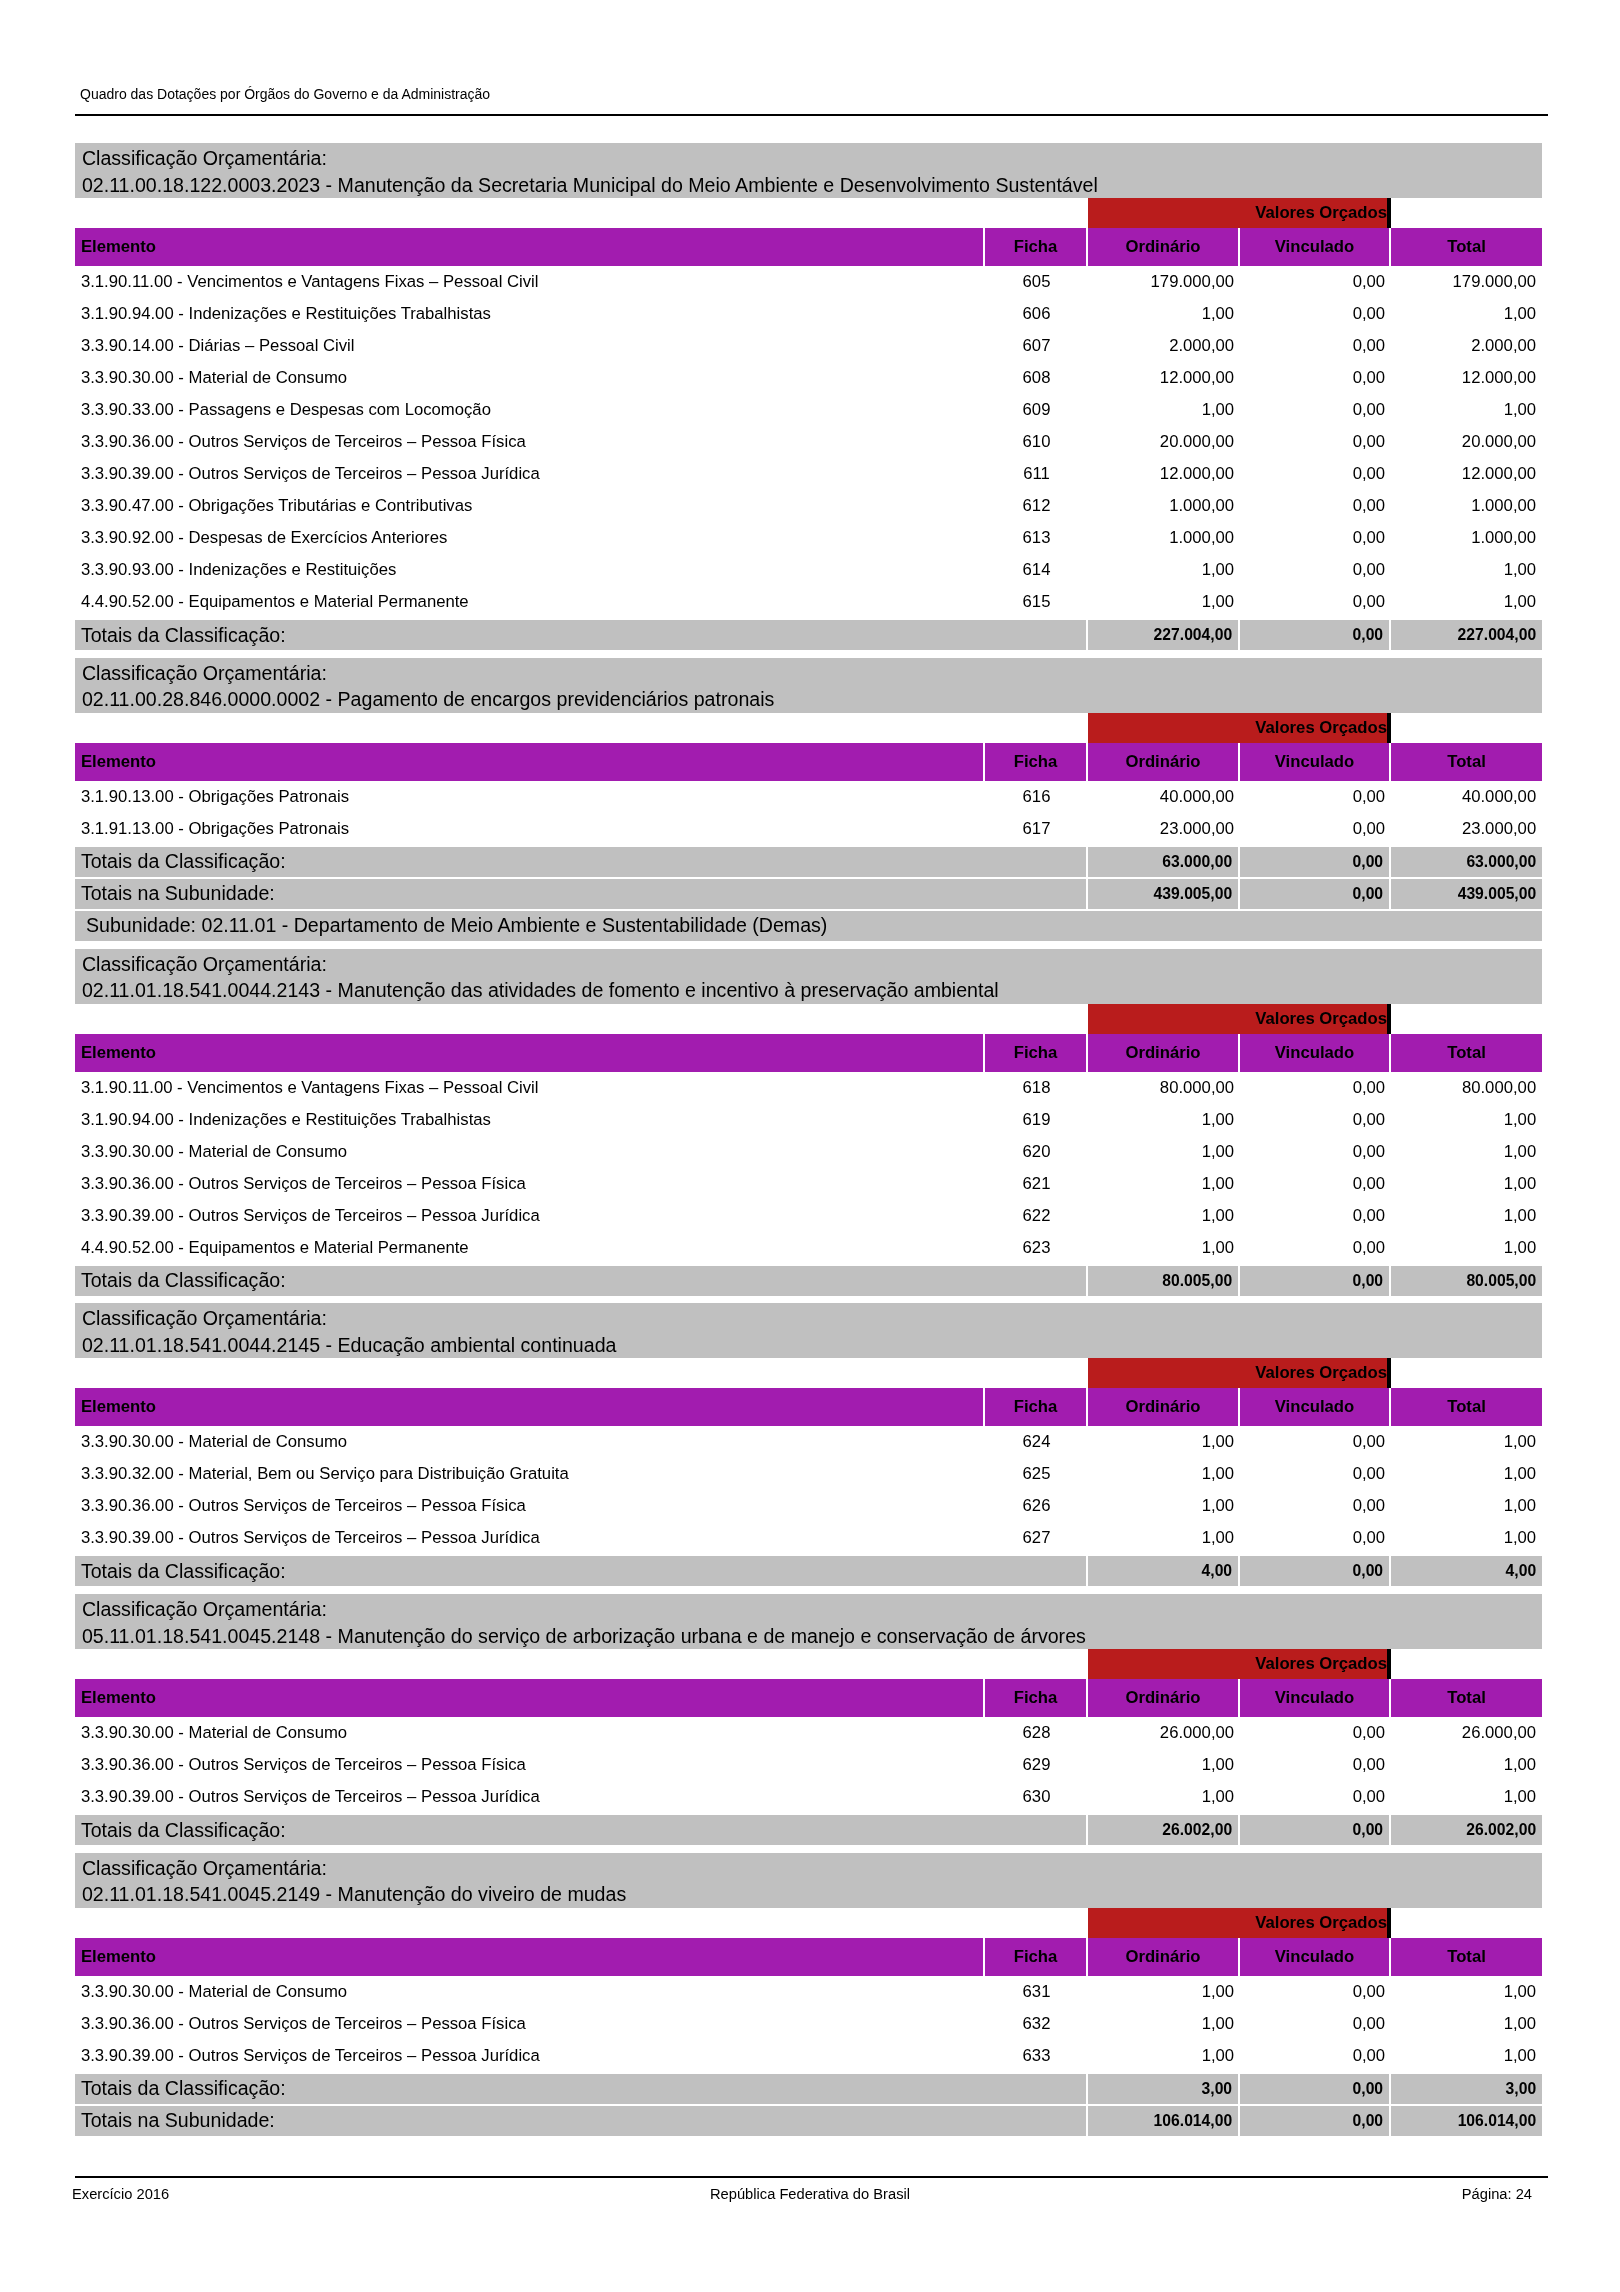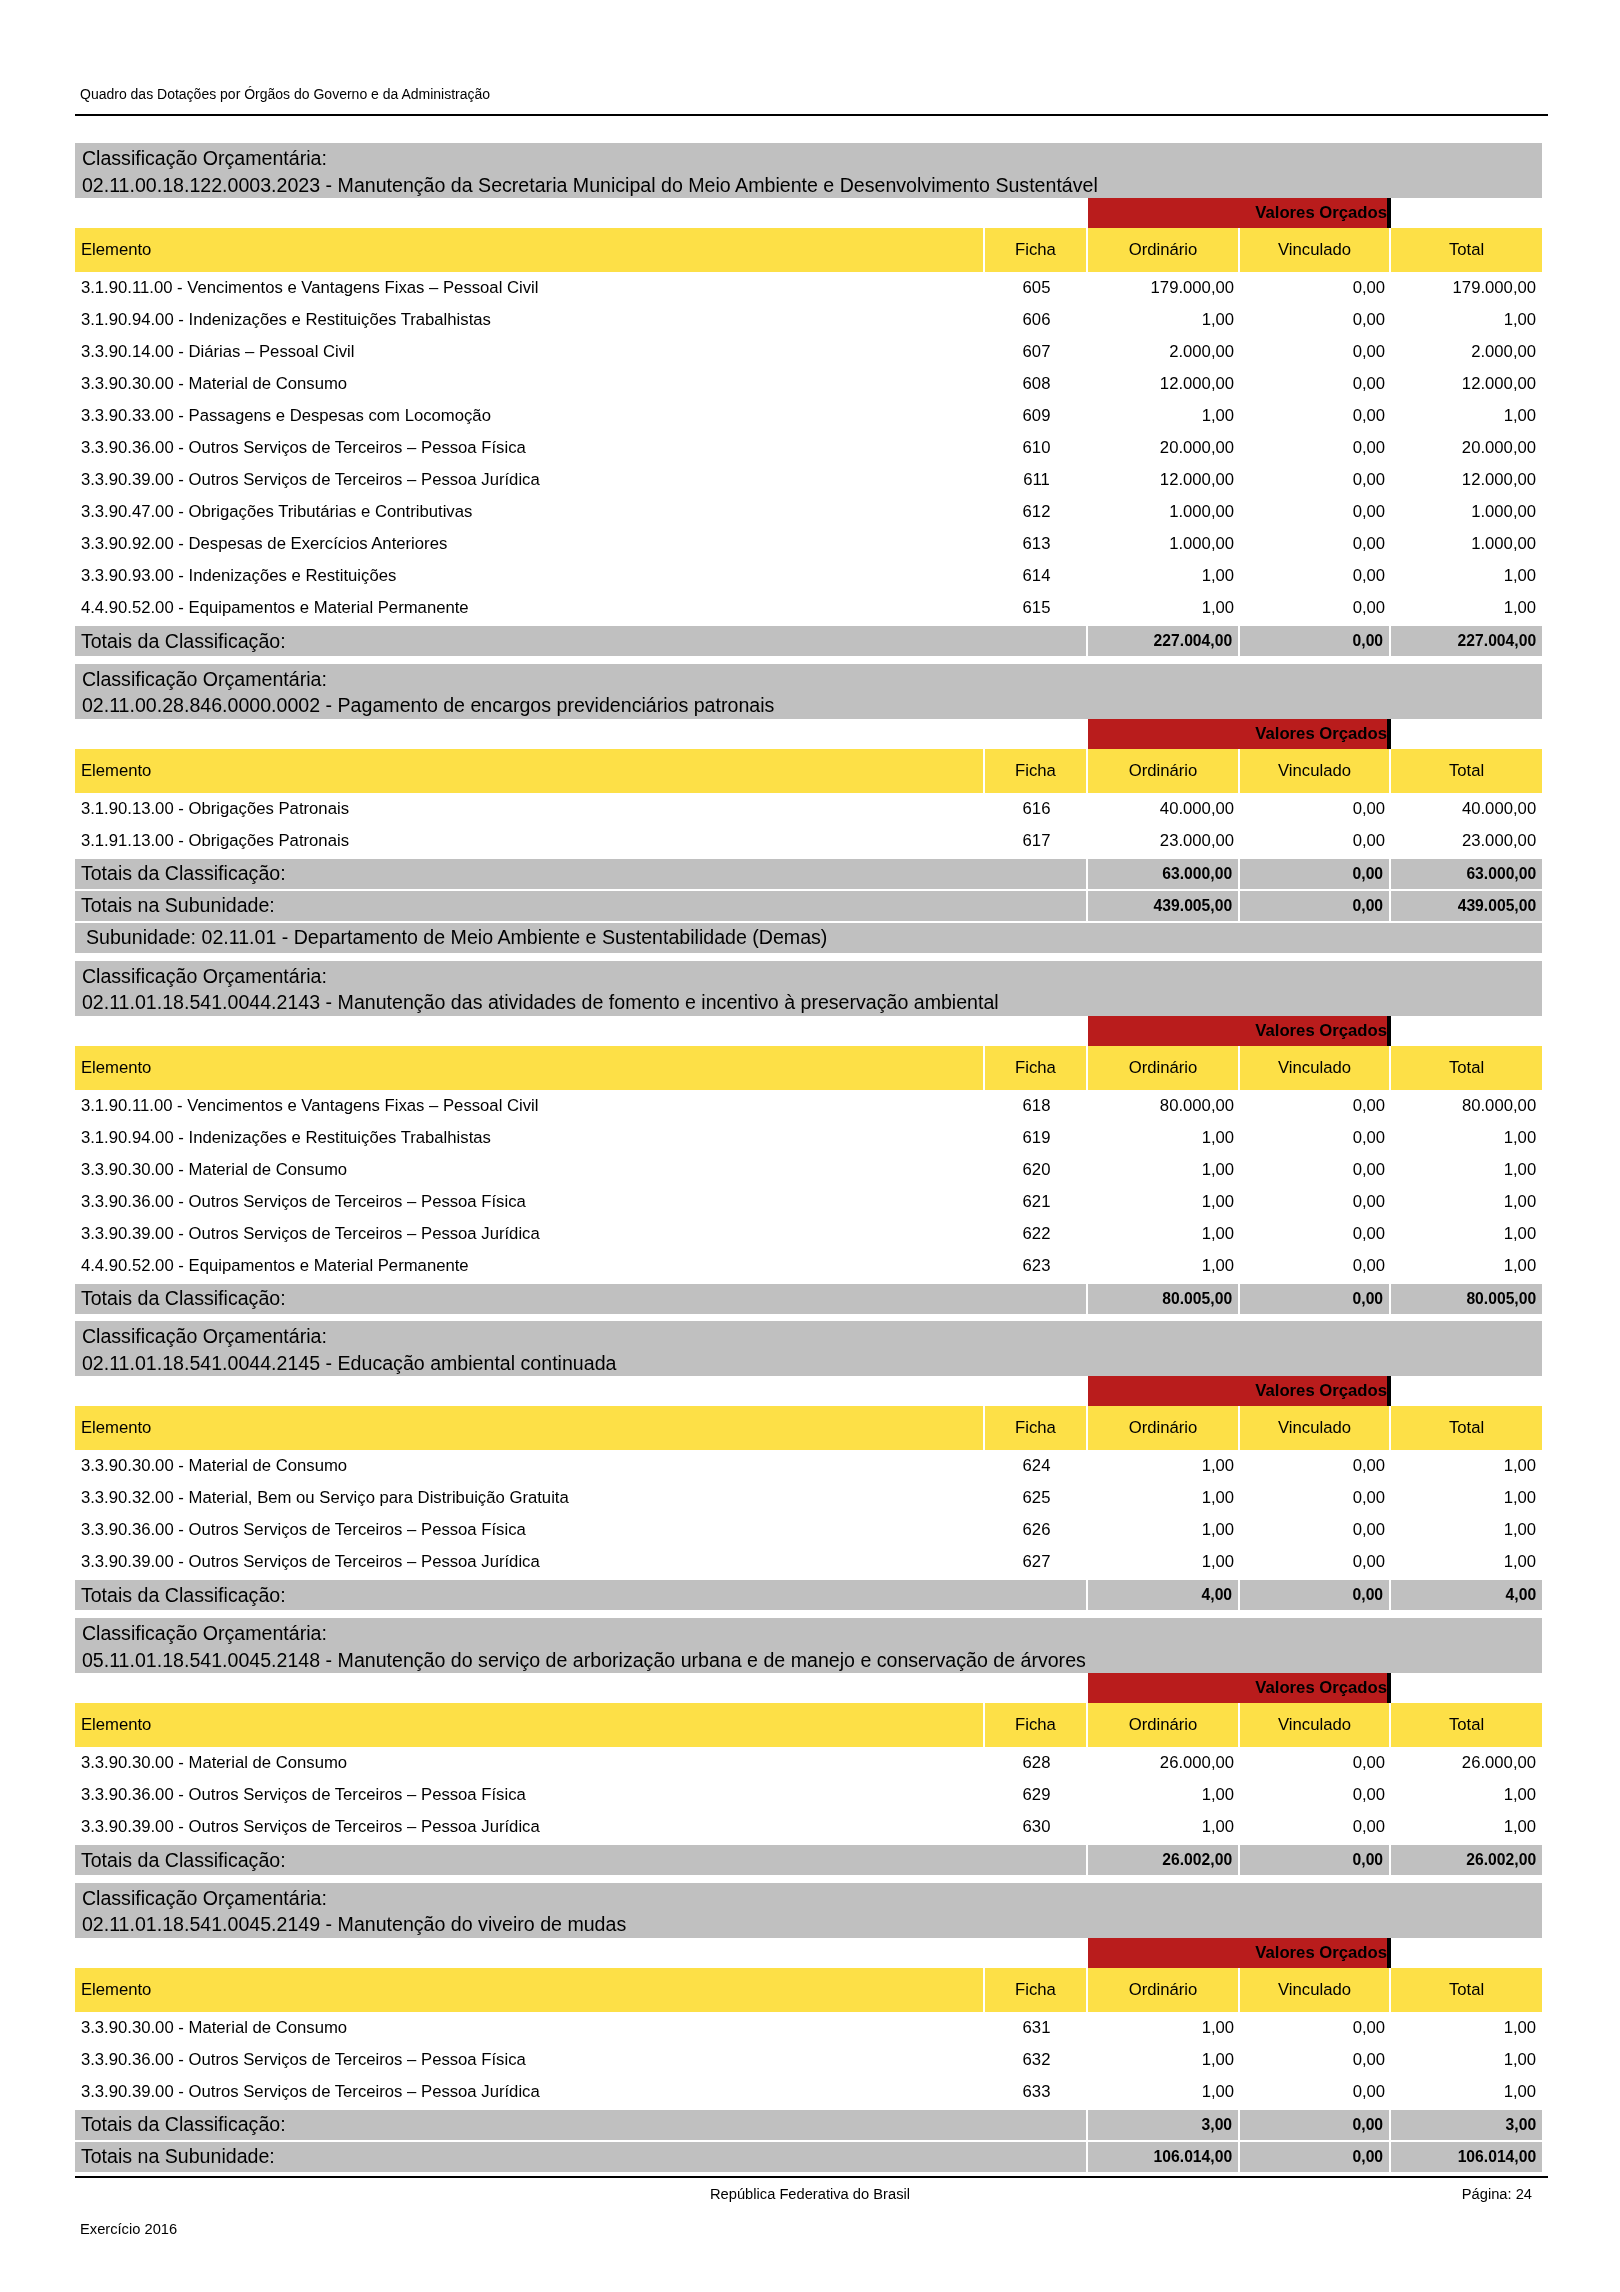--- a/index.html
+++ b/index.html
@@ -5,33 +5,33 @@
   html, body { margin:0; padding:0; background:#ffffff; }
   body { width:1620px; height:2293px; position:relative; font-family:"Liberation Sans", sans-serif; color:#000; }
   .page-header { position:absolute; left:80px; top:86px; font-size:14px; }
   .rule-top { position:absolute; left:75px; width:1473px; top:114px; height:2px; background:#000; }
   .content { position:absolute; left:75px; top:143px; width:1466px; }
   table.blk { width:1466px; border-collapse:separate; border-spacing:0; table-layout:fixed; }
   col.c-el { width:910px; } col.c-fi { width:103px; } col.c-or { width:152px; } col.c-vi { width:151px; } col.c-to { width:151px; }
   .class-head td { background:#c0c0c0; font-size:19.6px; padding:2px 6.9px 0 6.9px; line-height:26.5px; height:53px; vertical-align:top; }
   .vo-row td { height:30px; font-size:16.7px; font-weight:bold; text-align:center; padding:0; }
   .vo-row td.vo { background:#b91c1c; border-right:4px solid #000000;text-align:right; }
-  .col-head td { background:#fde047; font-size:16.7px; font-weight:normal; height:44px; padding:0 5.9px; border-right:2px solid #fff; }
+  .col-head td { background:#a21caf; font-size:16.7px; font-weight:bold; height:38px; padding:0 5.9px; border-right:2px solid #fff; }
   .col-head td:last-child { border-right:none; }
   .col-head td.el { text-align:left; } .col-head td.c { text-align:center; }
   .item td { font-size:16.7px; height:32px; padding:0 5.9px; vertical-align:middle; }
   .item td.n { text-align:right; } .item td.c { text-align:center; }
   .tot td { background:#c0c0c0; height:30px; font-size:19.6px; padding:0 5.9px; border-top:2px solid #fff; border-right:2px solid #fff; }
   .tot td:last-child { border-right:none; }
   .tot td.n { text-align:right; font-size:15.7px; font-weight:bold; }
   .sub-row td { background:#c0c0c0; height:30px; font-size:19.6px; padding:0 11px; border-top:2px solid #fff; }
   .gap { height:7.8px; }
   .rule-bot { position:absolute; left:75px; width:1473px; top:2176px; height:2px; background:#000; }
   .foot { position:absolute; top:2186px; font-size:14.7px; }
-  .foot.l { left:80px;margin-top:35px; } .foot.c { left:0; width:1620px; text-align:center; } .foot.r { right:88px; }
+  .foot.l { left:72px; } .foot.c { left:0; width:1620px; text-align:center; } .foot.r { right:88px; }
 </style>
 </head>
 <body>
 
 <div class="page-header">Quadro das Dotações por Órgãos do Governo e da Administração</div>
 <div class="rule-top"></div>
 
 <div class="content" id="content">
     <table class="blk">
       <colgroup>

